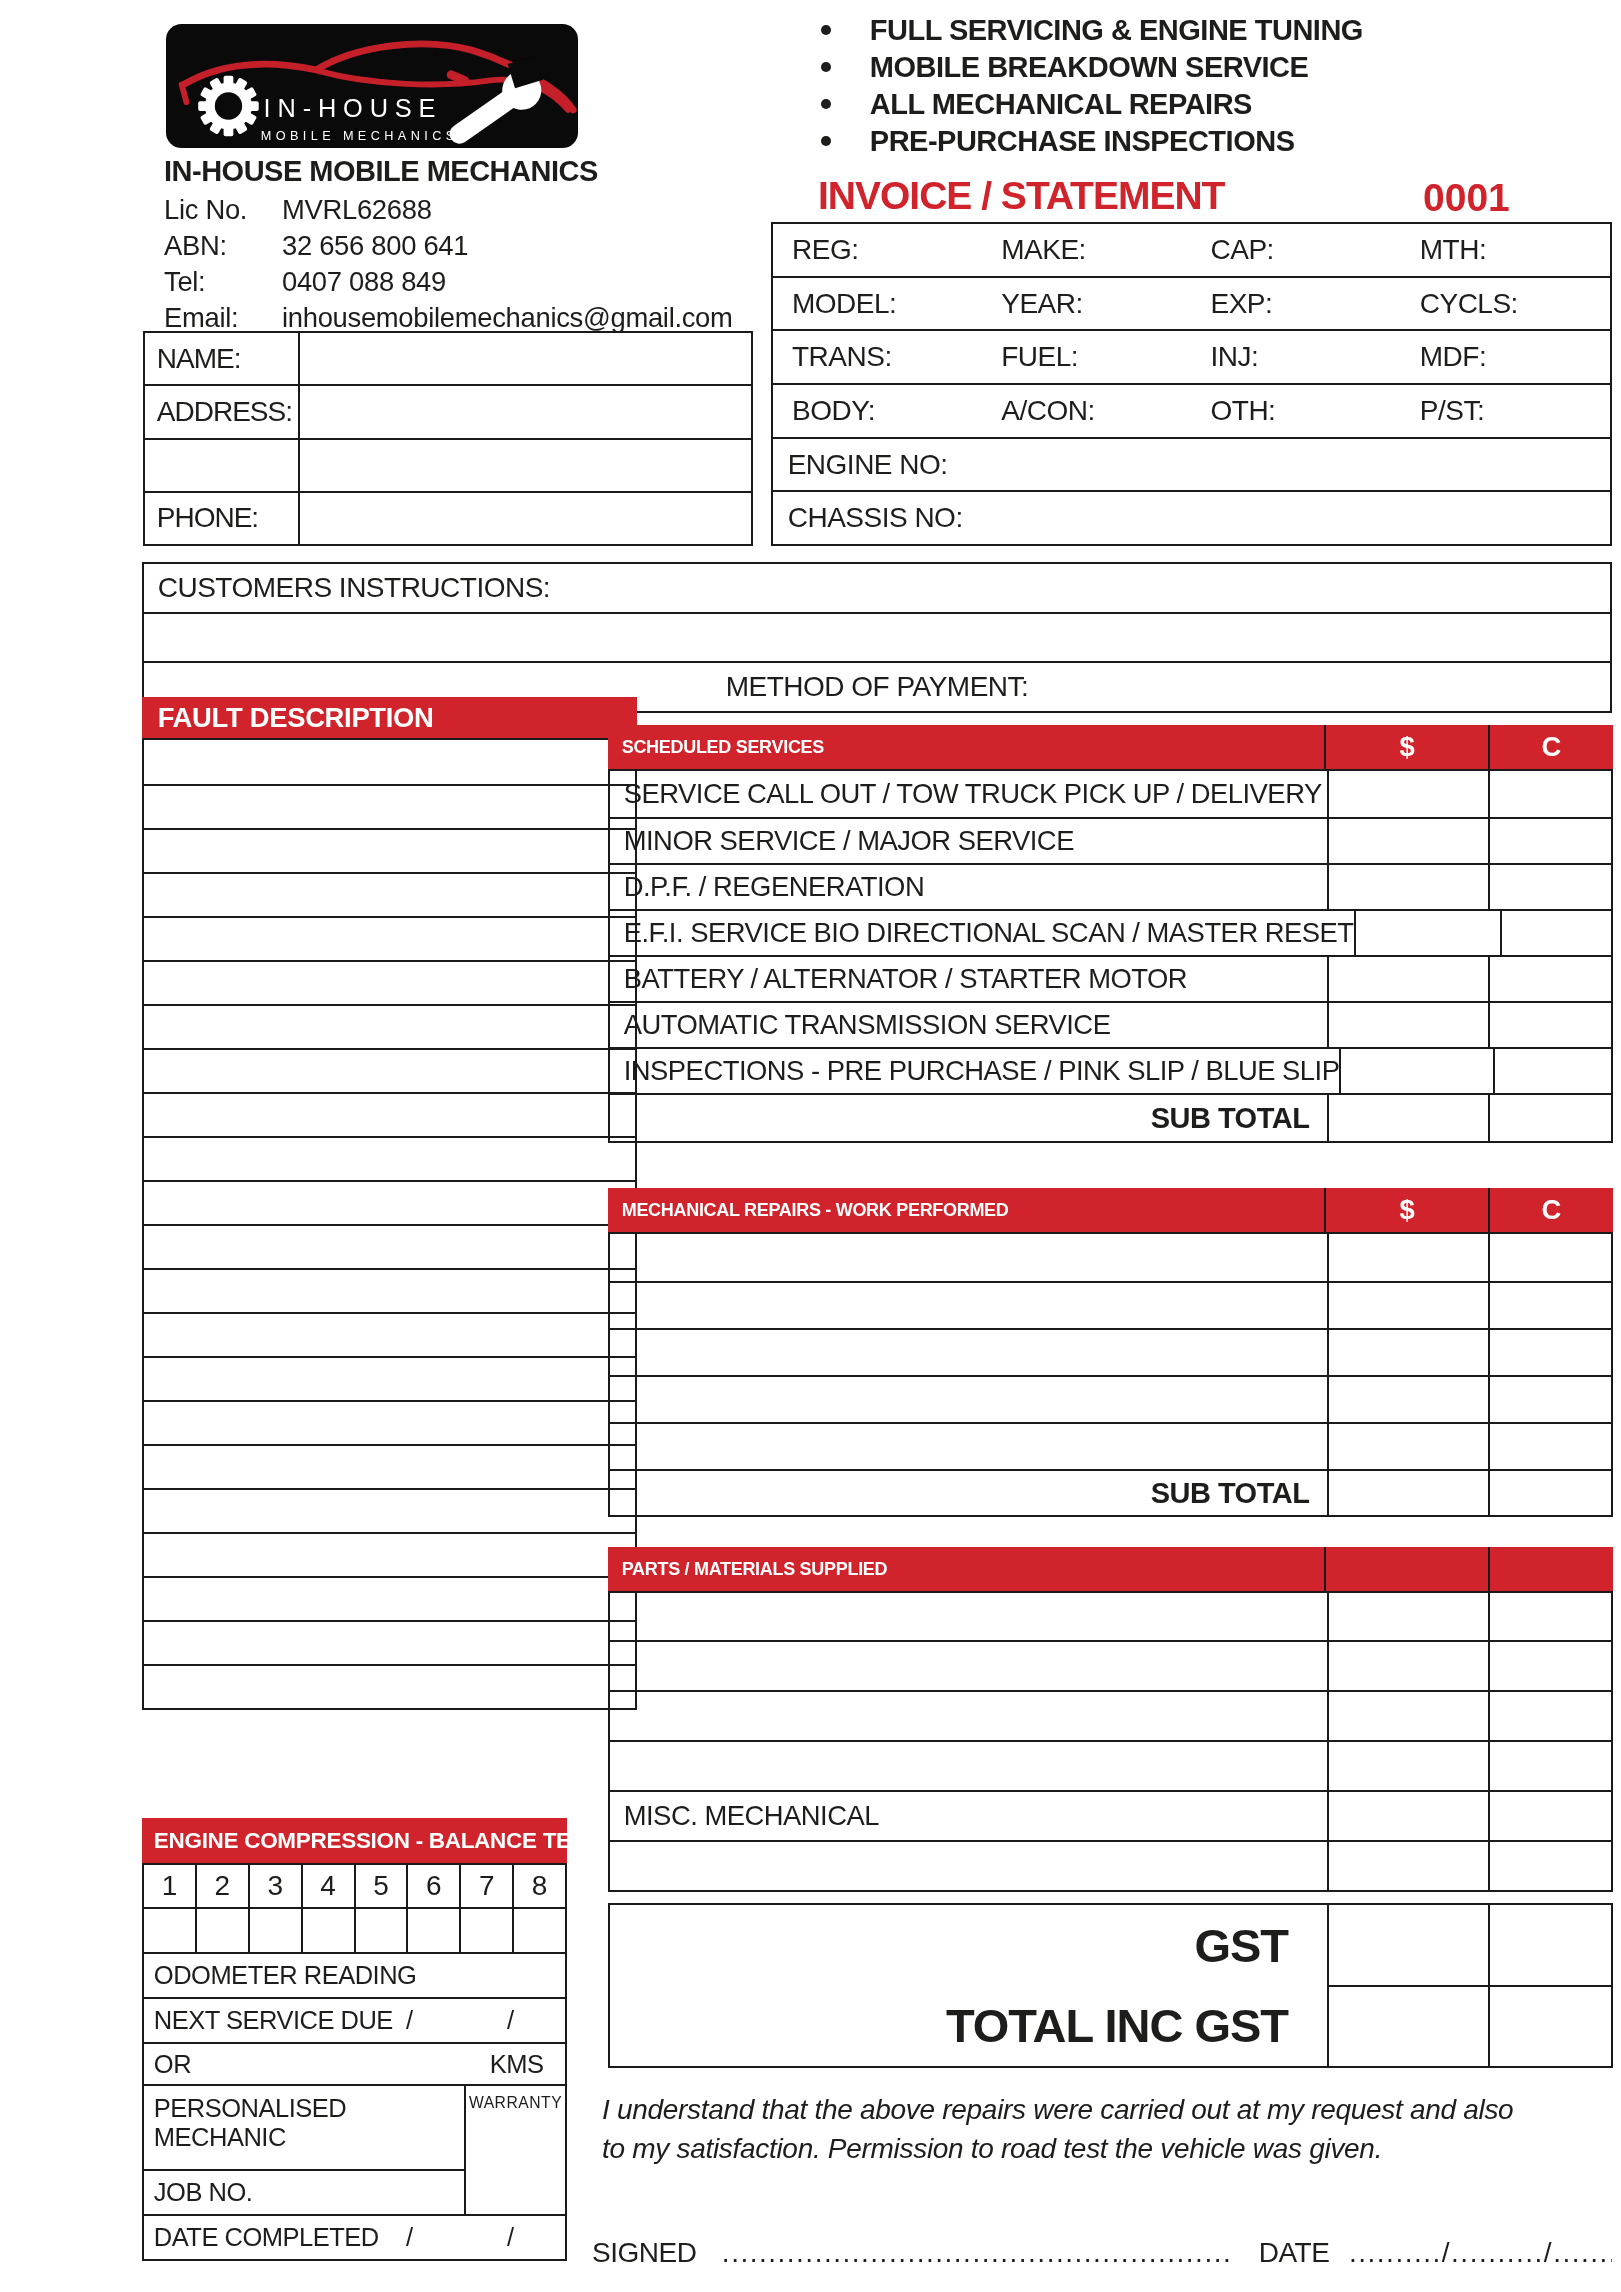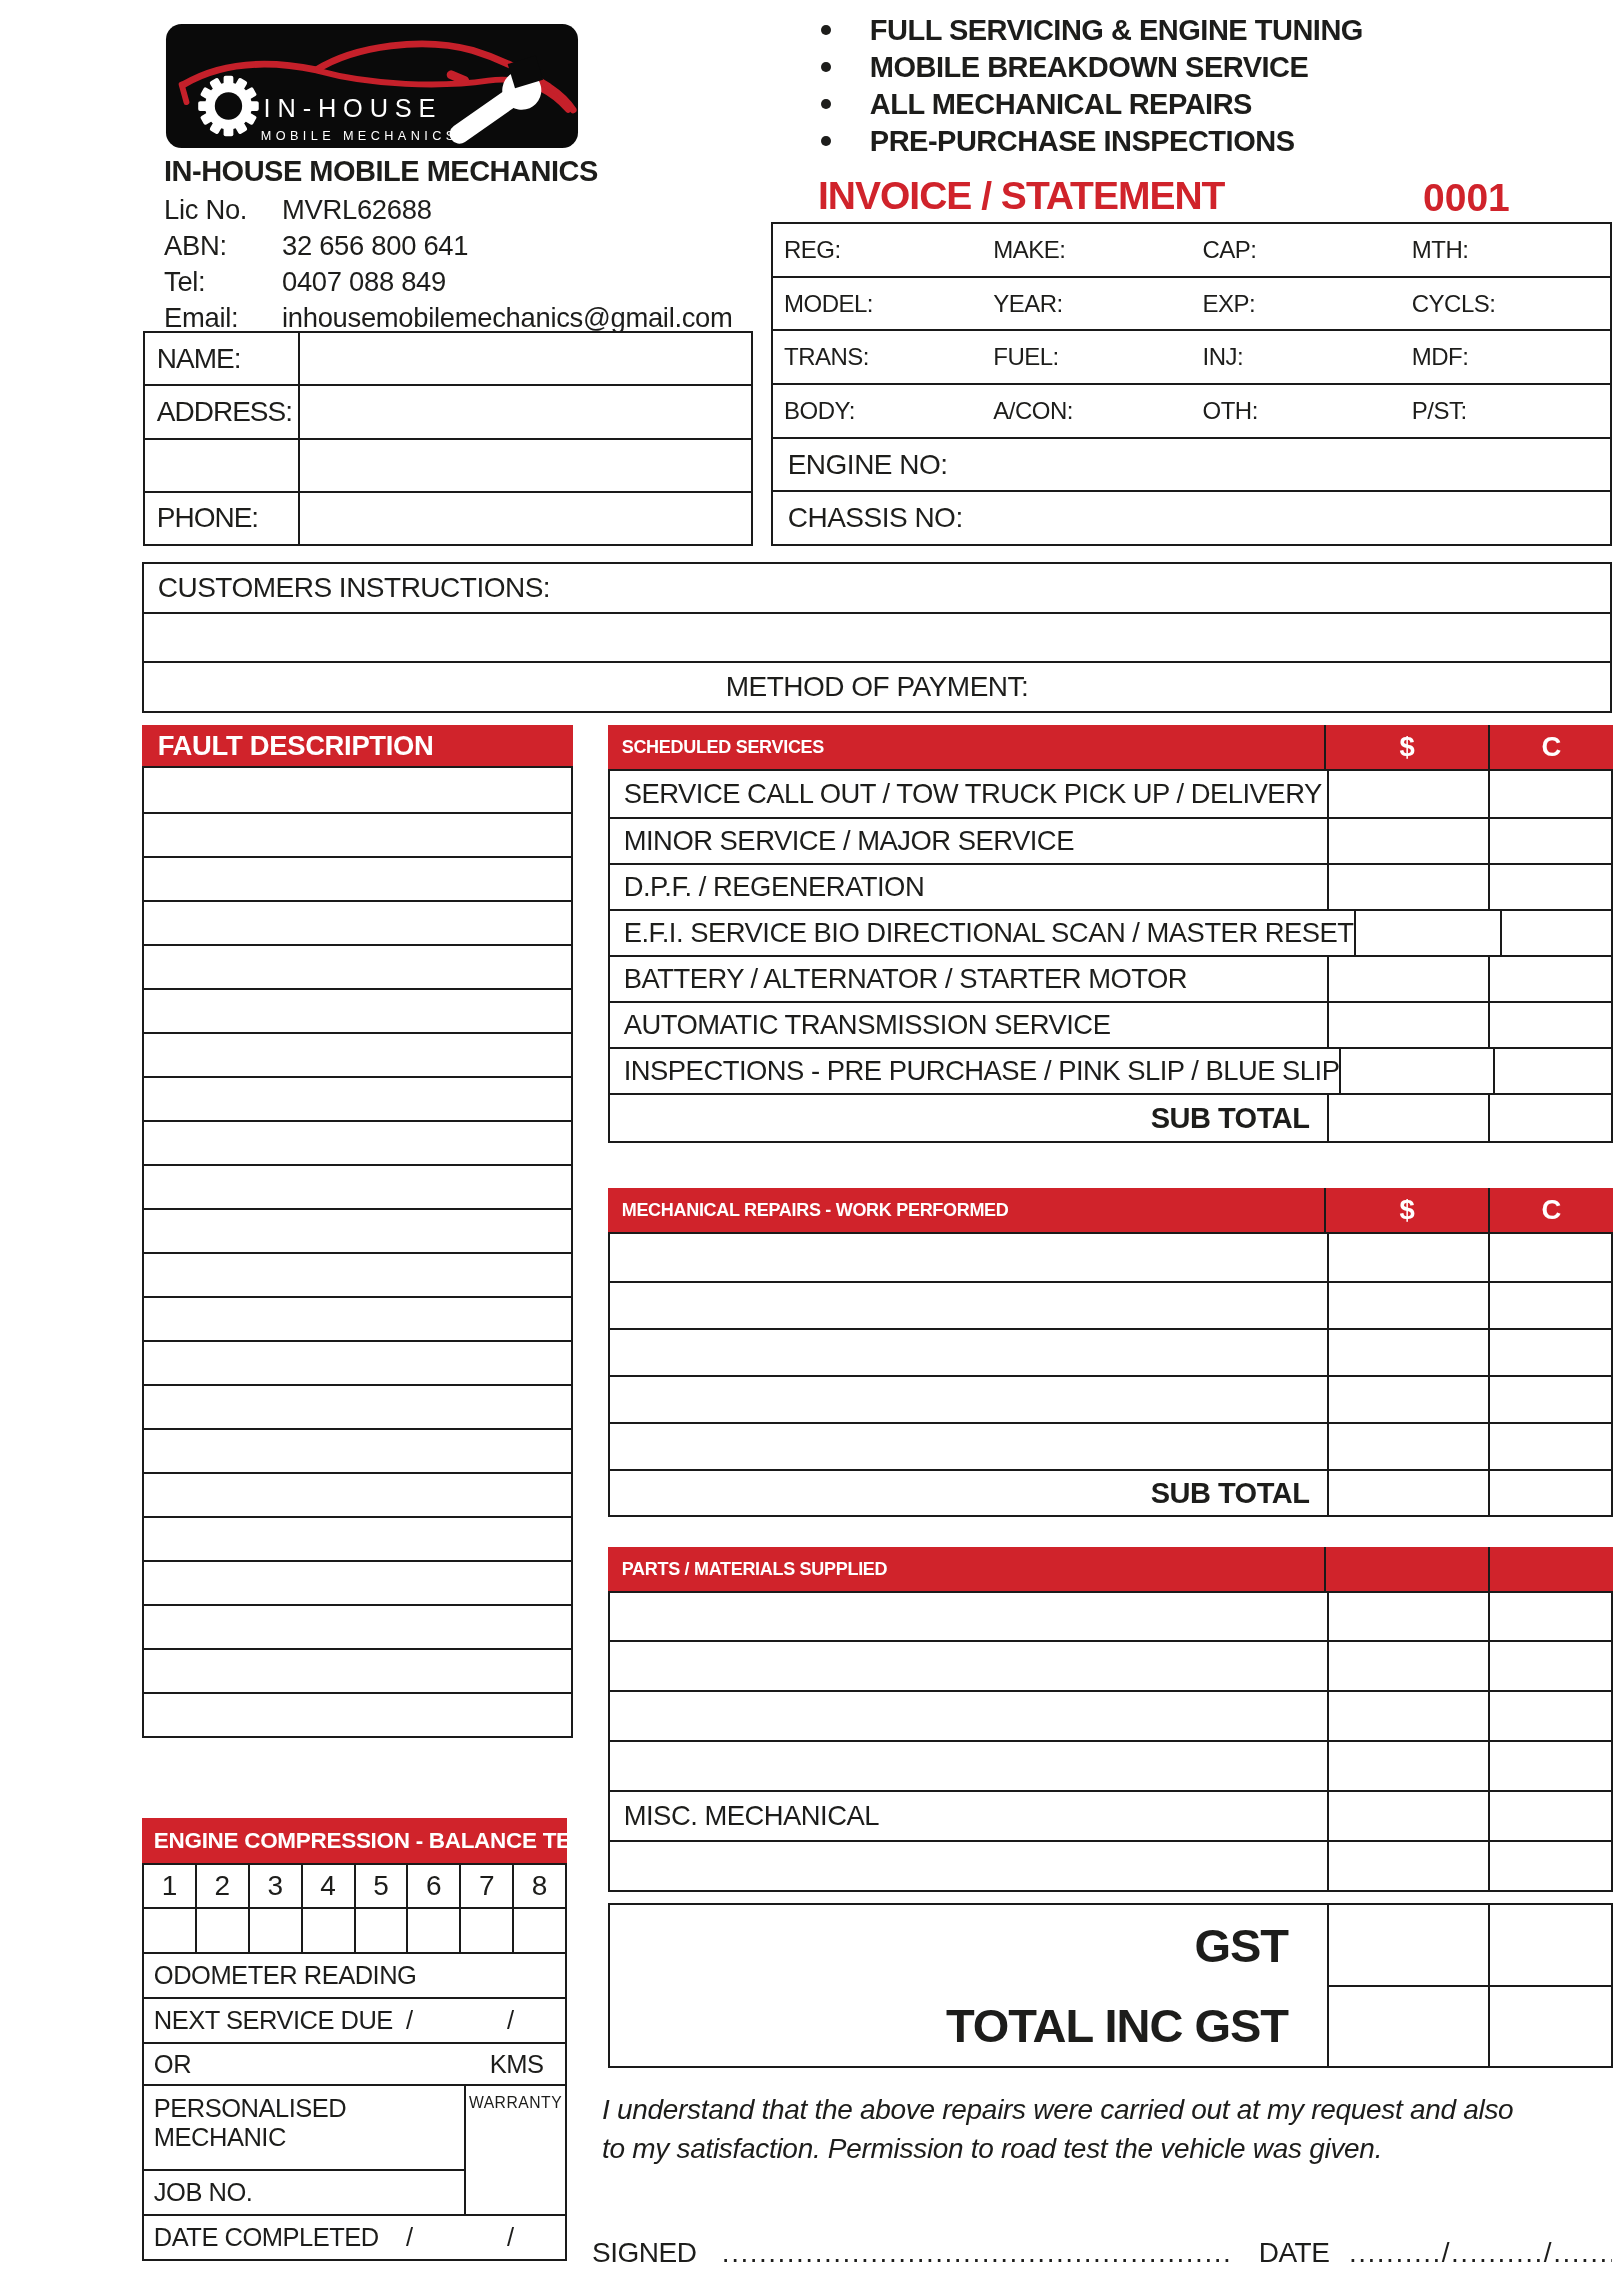--- a/index.html
+++ b/index.html
@@ -27,31 +27,31 @@
   
   .cust-table{position:absolute;left:143px;top:331px;width:610px;height:215px;border:2.9px solid var(--line);display:flex;flex-direction:column;}
   .cust-row{flex:1;display:flex;border-top:2.9px solid var(--line);}
   .cust-row:first-child{border-top:none;}
   .cust-label{width:155px;border-right:2.9px solid var(--line);display:flex;align-items:center;padding-left:11.8px;font-size:28px;letter-spacing:-1px;}
   .cust-value{flex:1;}
 
   .veh-table{position:absolute;left:771px;top:222px;width:841px;height:324px;border:2.9px solid var(--line);display:flex;flex-direction:column;}
   .veh-row{flex:1;display:flex;align-items:center;border-top:2.9px solid var(--line);}
   .veh-row:first-child{border-top:none;}
-  .veh-cell{width:217px;padding-left:11px;font-size:24px;letter-spacing:-0.5px;white-space:nowrap;}
+  .veh-cell{width:217px;padding-left:19px;font-size:28px;letter-spacing:-0.5px;white-space:nowrap;}
   .veh-wide{padding-left:14.7px;font-size:28px;letter-spacing:-0.5px;}
 
   
   .instr-box{position:absolute;left:142px;top:562px;width:1470px;height:151px;border:2.9px solid var(--line);display:flex;flex-direction:column;}
   .instr-row{flex:1;display:flex;align-items:center;border-top:2.9px solid var(--line);font-size:28px;letter-spacing:-0.5px;}
   .instr-row:first-child{border-top:none;padding-left:13.7px;}
   .instr-center{justify-content:center;}
 
   
-  .fault{position:absolute;left:142px;top:725px;width:431px;}
+  .fault{position:absolute;left:142px;top:697px;width:495px;}
   .fault-header{height:41px;background:var(--red);color:#fff;font-weight:bold;font-size:27.4px;letter-spacing:-0.3px;display:flex;align-items:center;padding-left:15.7px;}
   .fault-body{border:2.9px solid var(--line);}
   .frow{height:44px;border-top:2.9px solid var(--line);}
   .frow:first-child{border-top:none;}
 
   
   .rtable{position:absolute;left:608px;width:1005px;}
   .rhead{display:flex;height:44px;background:var(--red);color:#fff;font-weight:bold;}
   .rhead .ht{width:716px;display:flex;align-items:center;padding-left:13.7px;font-size:18px;letter-spacing:-0.3px;}
   .rhead .hd{width:164px;border-left:2.9px solid var(--line);display:flex;align-items:center;justify-content:center;font-size:27.4px;}

